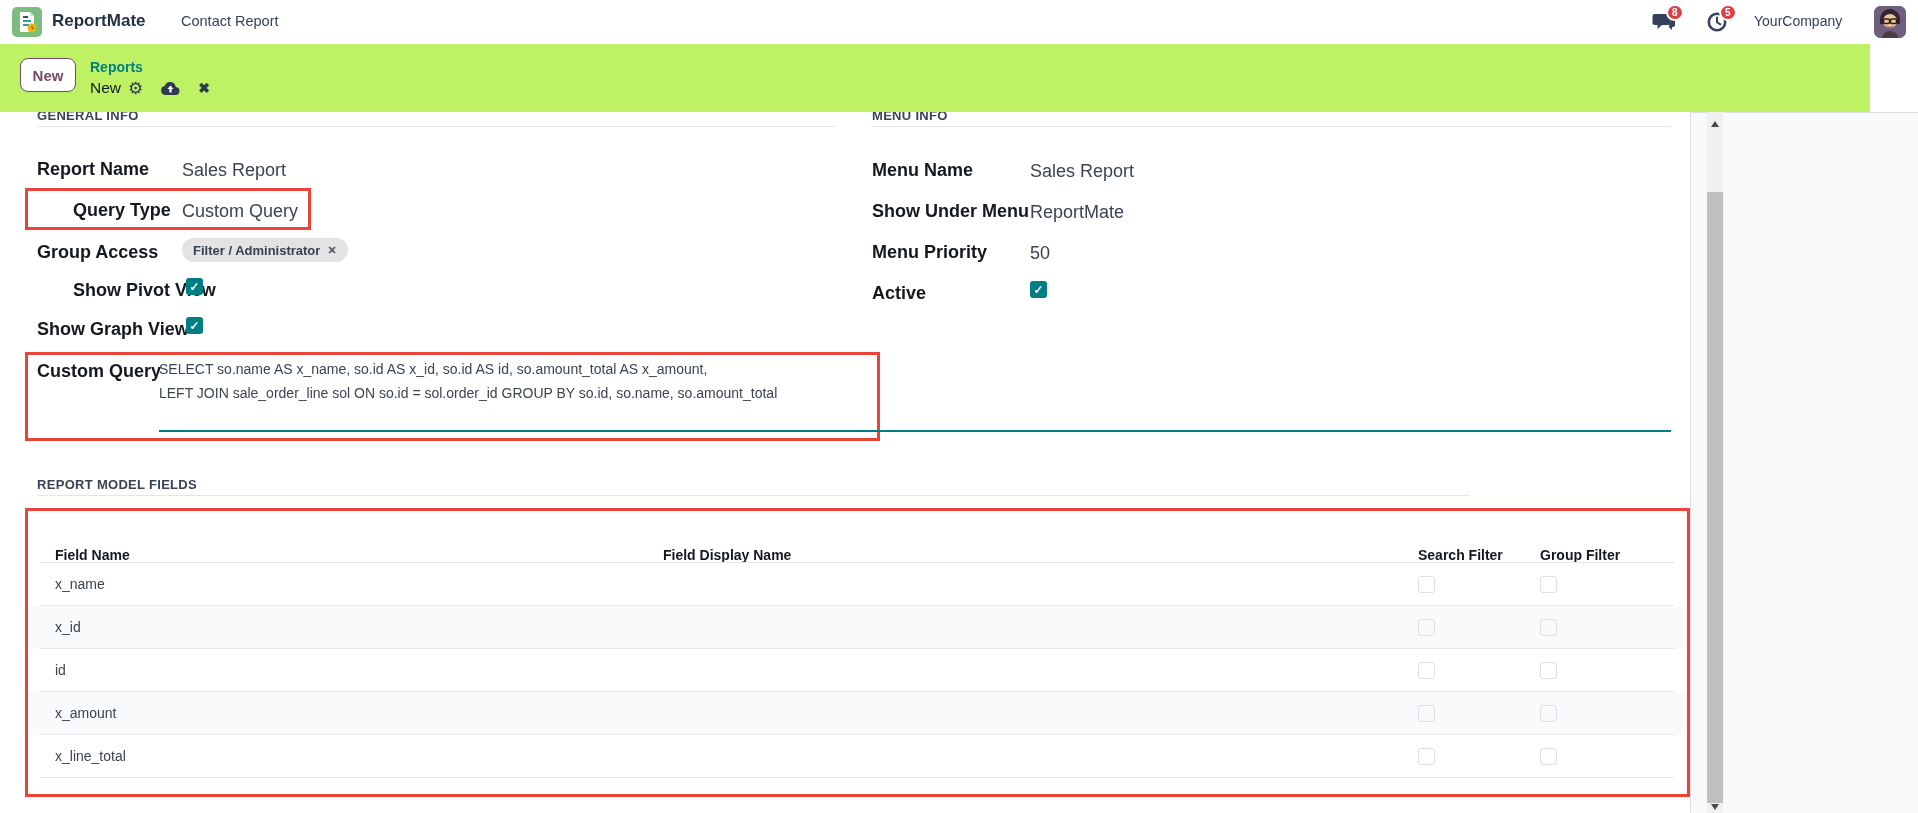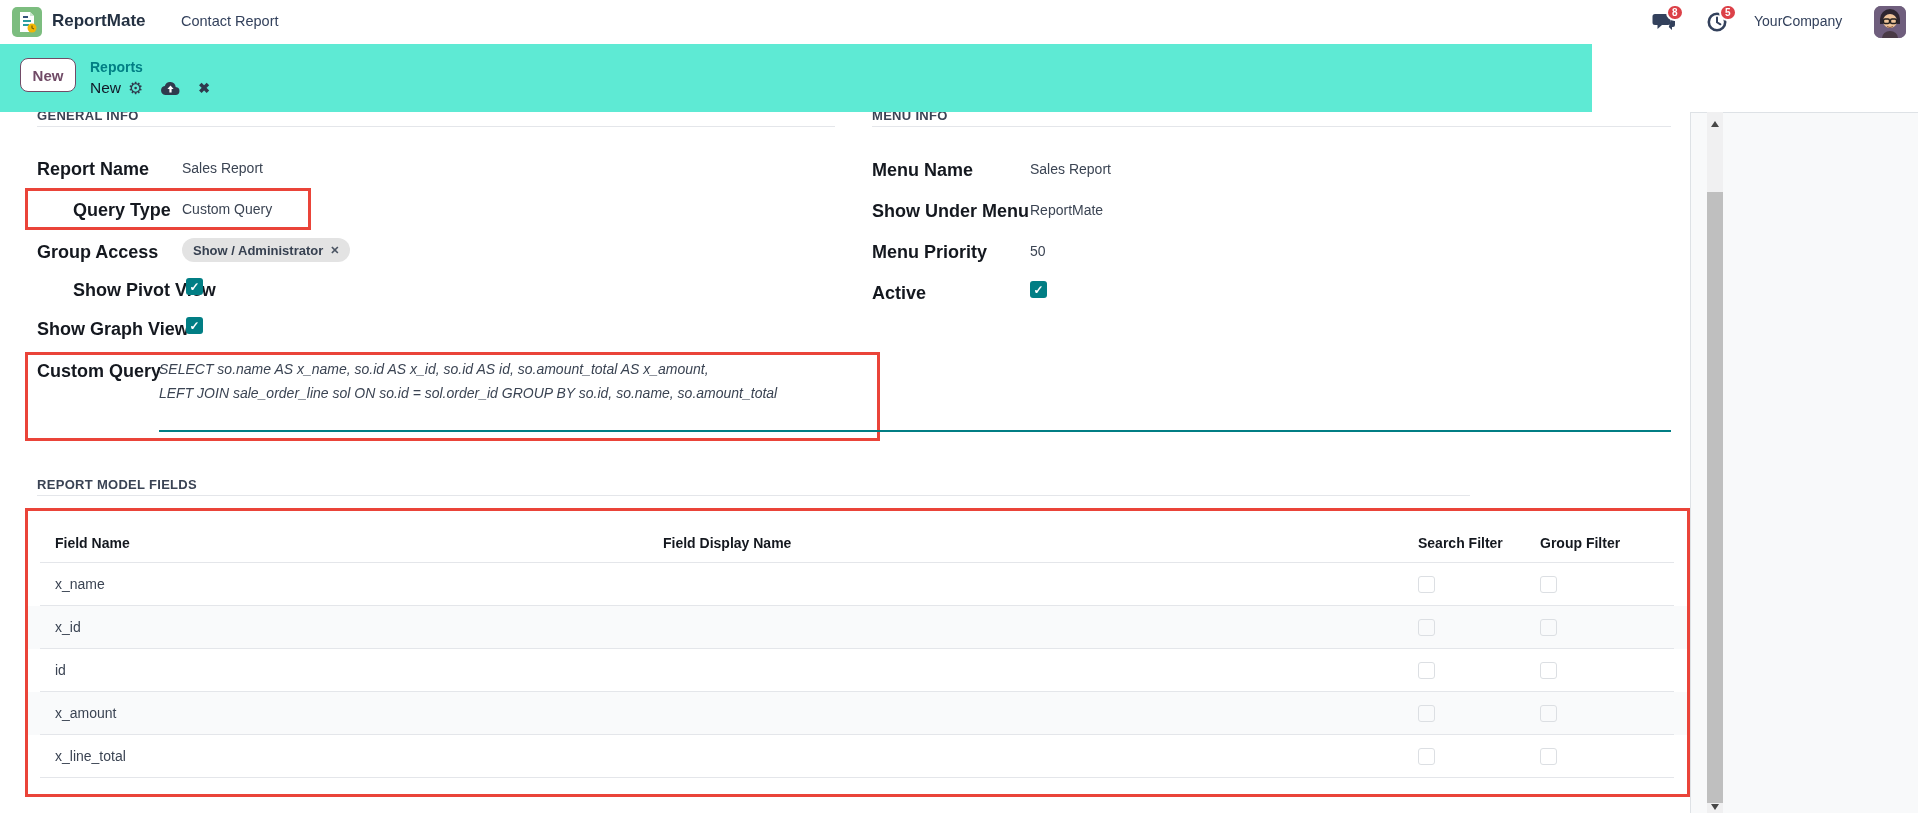--- a/index.html
+++ b/index.html
@@ -16,21 +16,21 @@
   .nav-icon.clock { left:1706px; }
   .badge { position:absolute; top:4px; min-width:17px; height:17px; padding:0 4px; border-radius:9px;
            background:#dc4148; border:2px solid #fff; color:#fff; font-size:10px; font-weight:700;
            display:flex; align-items:center; justify-content:center; }
   .badge.b-chat { left:1666px; }
   .badge.b-clock { left:1719px; }
   .company { position:absolute; left:1754px; top:13px; font-size:14px; color:#33415c; cursor:pointer; }
   .avatar { position:absolute; left:1874px; top:6px; width:32px; height:32px; border-radius:7px; overflow:hidden; background:#6b5b73; cursor:pointer; }
 
   
-  .control-panel { position:absolute; left:0; top:44px; width:1592px; height:68px; background:#5eead4; }
+  .control-panel { position:absolute; left:0; top:44px; width:1870px; height:68px; background:#bef264; }
   .new-btn { position:absolute; left:20px; top:14px; width:56px; height:34px; background:#fff;
              border:1px solid #714b67; border-radius:8px; color:#714b67; font-size:15px; font-weight:600;
              font-family:"Liberation Sans", sans-serif; cursor:pointer; }
   .bc-parent { position:absolute; left:90px; top:15px; font-size:14px; font-weight:600; color:#017e84; cursor:pointer; }
   .bc-row { position:absolute; left:90px; top:33px; height:22px; display:flex; align-items:center; }
   .bc-current { font-size:15.5px; font-weight:500; color:#111827; }
   .bc-ico { color:#2f3a4d; display:inline-flex; align-items:center; cursor:pointer; }
   .gear-g { margin-left:7px; font-size:17px; line-height:1; }
   .cloud-g { margin-left:17px; }
   .x-g { margin-left:17px; font-size:14px; font-weight:700; }
@@ -44,41 +44,41 @@
   .vscroll .arrow-up { position:absolute; left:4px; top:9px; width:0; height:0;
                        border-left:4px solid transparent; border-right:4px solid transparent; border-bottom:6px solid #474747; }
   .vscroll .arrow-down { position:absolute; left:4px; bottom:3px; width:0; height:0;
                        border-left:4px solid transparent; border-right:4px solid transparent; border-top:6px solid #474747; }
   .vscroll .thumb { position:absolute; left:0; top:80px; width:16px; height:611px; background:#bfbfbf; }
 
   .sec-title { position:absolute; font-size:13px; font-weight:700; letter-spacing:.3px; color:#3a4354; text-transform:uppercase; }
   .hr { position:absolute; height:1px; background:#e4e6ea; }
 
   .f-label { position:absolute; font-size:18px; font-weight:700; color:#14181f; }
-  .f-value { position:absolute; font-size:14px; color:#3b4453; }
+  .f-value { position:absolute; font-size:18px; color:#3b4453; }
 
   .hl-box { position:absolute; border:3px solid #ea4439; }
 
   .tag-pill { position:absolute; height:24px; padding:0 11px; background:#e3e3e3; border-radius:12px;
               display:flex; align-items:center; gap:7px; font-size:13px; font-weight:600; color:#374151; }
   .tag-x { font-size:11px; color:#4b5563; cursor:pointer; }
 
   .cbox { position:absolute; width:17px; height:17px; border-radius:3px; cursor:pointer; }
   .cbox.checked { background:#017e84; }
   .cbox.checked::after { content:"✓"; position:absolute; left:0; top:0; width:17px; height:17px;
                          color:#fff; font-size:12px; font-weight:700; display:flex; align-items:center; justify-content:center; }
   .cbox.empty { border:1.5px solid #dcdfe3; background:transparent; }
 
-  .sql-block { position:absolute; left:159px; top:245px; width:700px; font-size:14px; color:#3b4453; line-height:24px;font-style:italic; }
+  .sql-block { position:absolute; left:159px; top:245px; width:700px; font-size:14px; color:#3b4453; line-height:24px; }
   .teal-line { position:absolute; left:159px; top:318px; width:1512px; height:1.5px; background:#017e84; }
 
   
   .tbl-box { position:absolute; left:25px; top:396px; width:1665px; height:289px; border:3px solid #ea4439; background:#fff; }
   .tbl-head { position:relative; height:52px; }
-  .tbl-head .h { position:absolute; top:24px; font-size:14px; font-weight:700; color:#14181f; }
+  .tbl-head .h { position:absolute; top:36px; font-size:14px; font-weight:700; color:#14181f; }
   .tbl-row { position:relative; height:43px; }
   .tbl-row.alt { background:#f9fafb; }
   .rowline::after { content:""; position:absolute; left:12px; right:13px; bottom:0; height:1px; background:#e4e6ea; }
   .cell-name { position:absolute; left:27px; top:13px; font-size:14px; color:#3b4453; }
   .cb-search { left:1390px; top:13px; }
   .cb-group { left:1512px; top:13px; }
   .h-fname { left:27px; } .h-fdisp { left:635px; } .h-search { left:1390px; } .h-group { left:1512px; }
 </style>
 </head>
 <body>
@@ -154,21 +154,21 @@
 
     <div class="f-label" style="left:37px; top:47px;">Report Name</div>
     <div class="f-value" style="left:182px; top:48px;">Sales Report</div>
 
     <div class="hl-box" style="left:25px; top:76px; width:286px; height:42px;"></div>
     <div class="f-label" style="left:37px; top:88px;margin-left:36px;">Query Type</div>
     <div class="f-value" style="left:182px; top:89px;">Custom Query</div>
 
     <div class="f-label" style="left:37px; top:130px;">Group Access</div>
     <div class="tag-pill" style="left:182px; top:126px;">
-      <span>Show / Administrator</span>
+      <span>Filter / Administrator</span>
       <span class="tag-x">✕</span>
     </div>
 
     <div class="f-label" style="left:37px; top:168px;margin-left:36px;">Show Pivot View</div>
     <div class="cbox checked" style="left:186px; top:166px;"></div>
 
     <div class="f-label" style="left:37px; top:207px;">Show Graph View</div>
     <div class="cbox checked" style="left:186px; top:205px;"></div>
 
     <div class="hl-box" style="left:25px; top:240px; width:855px; height:89px;"></div>

